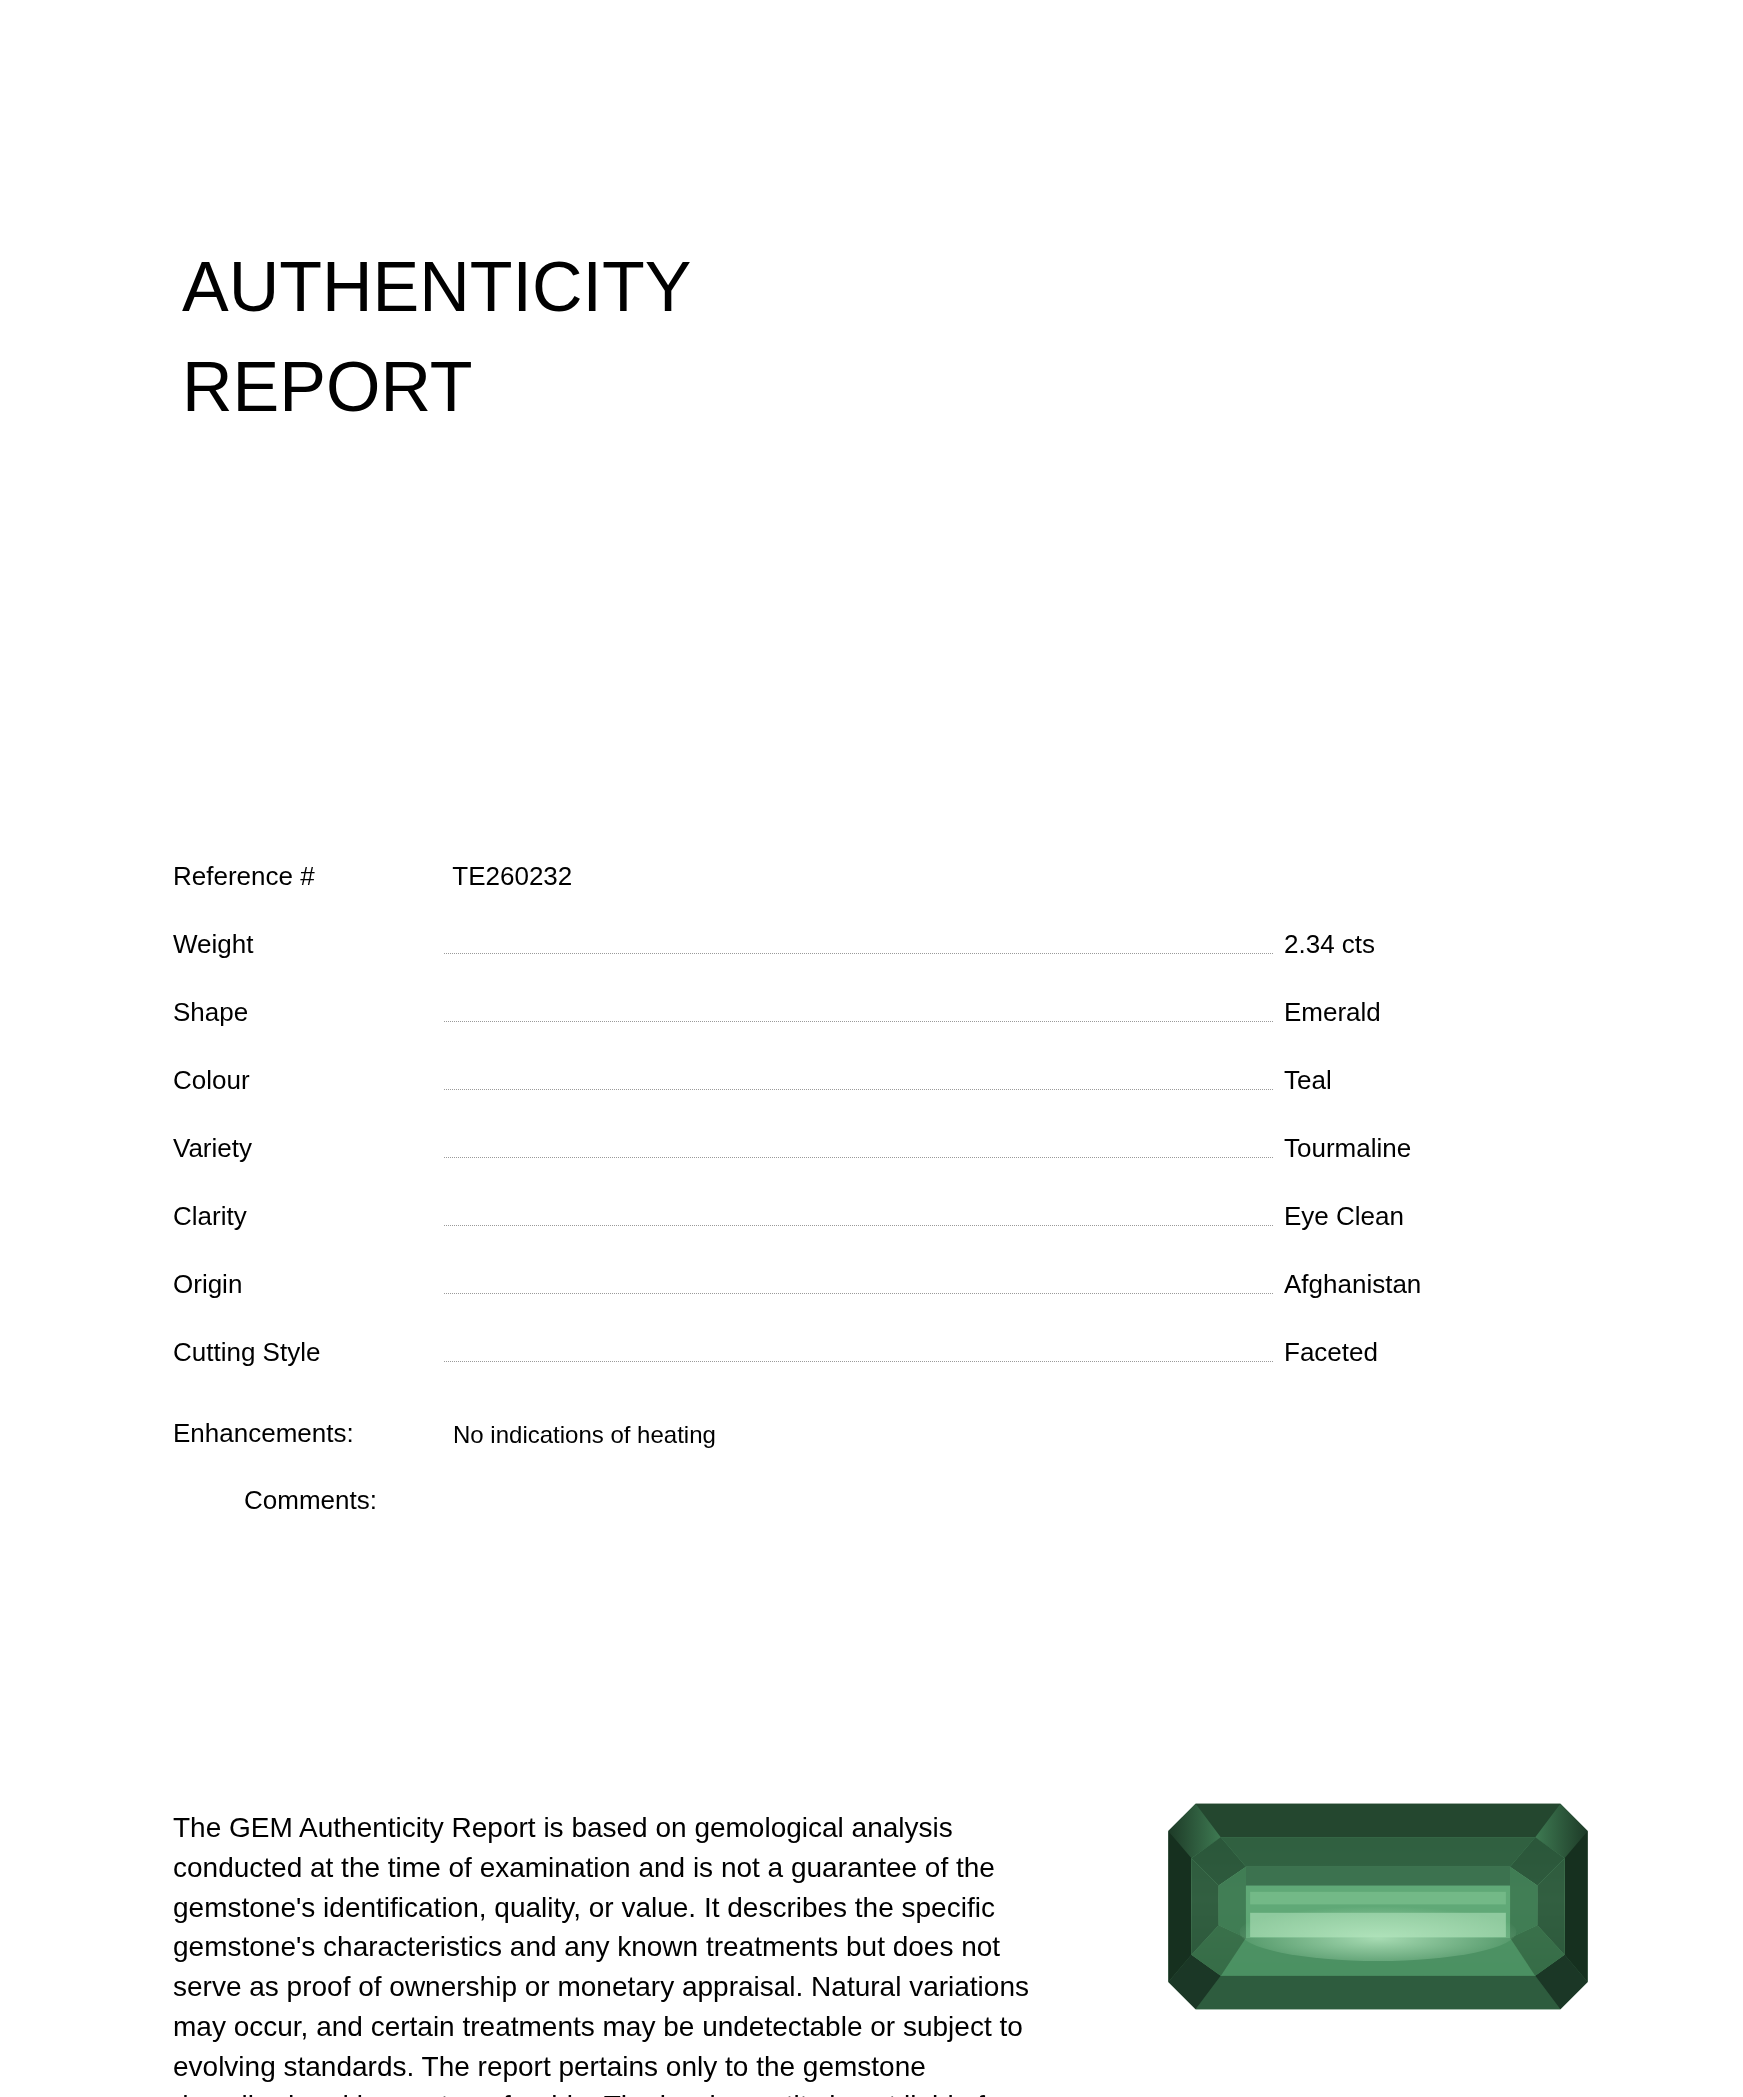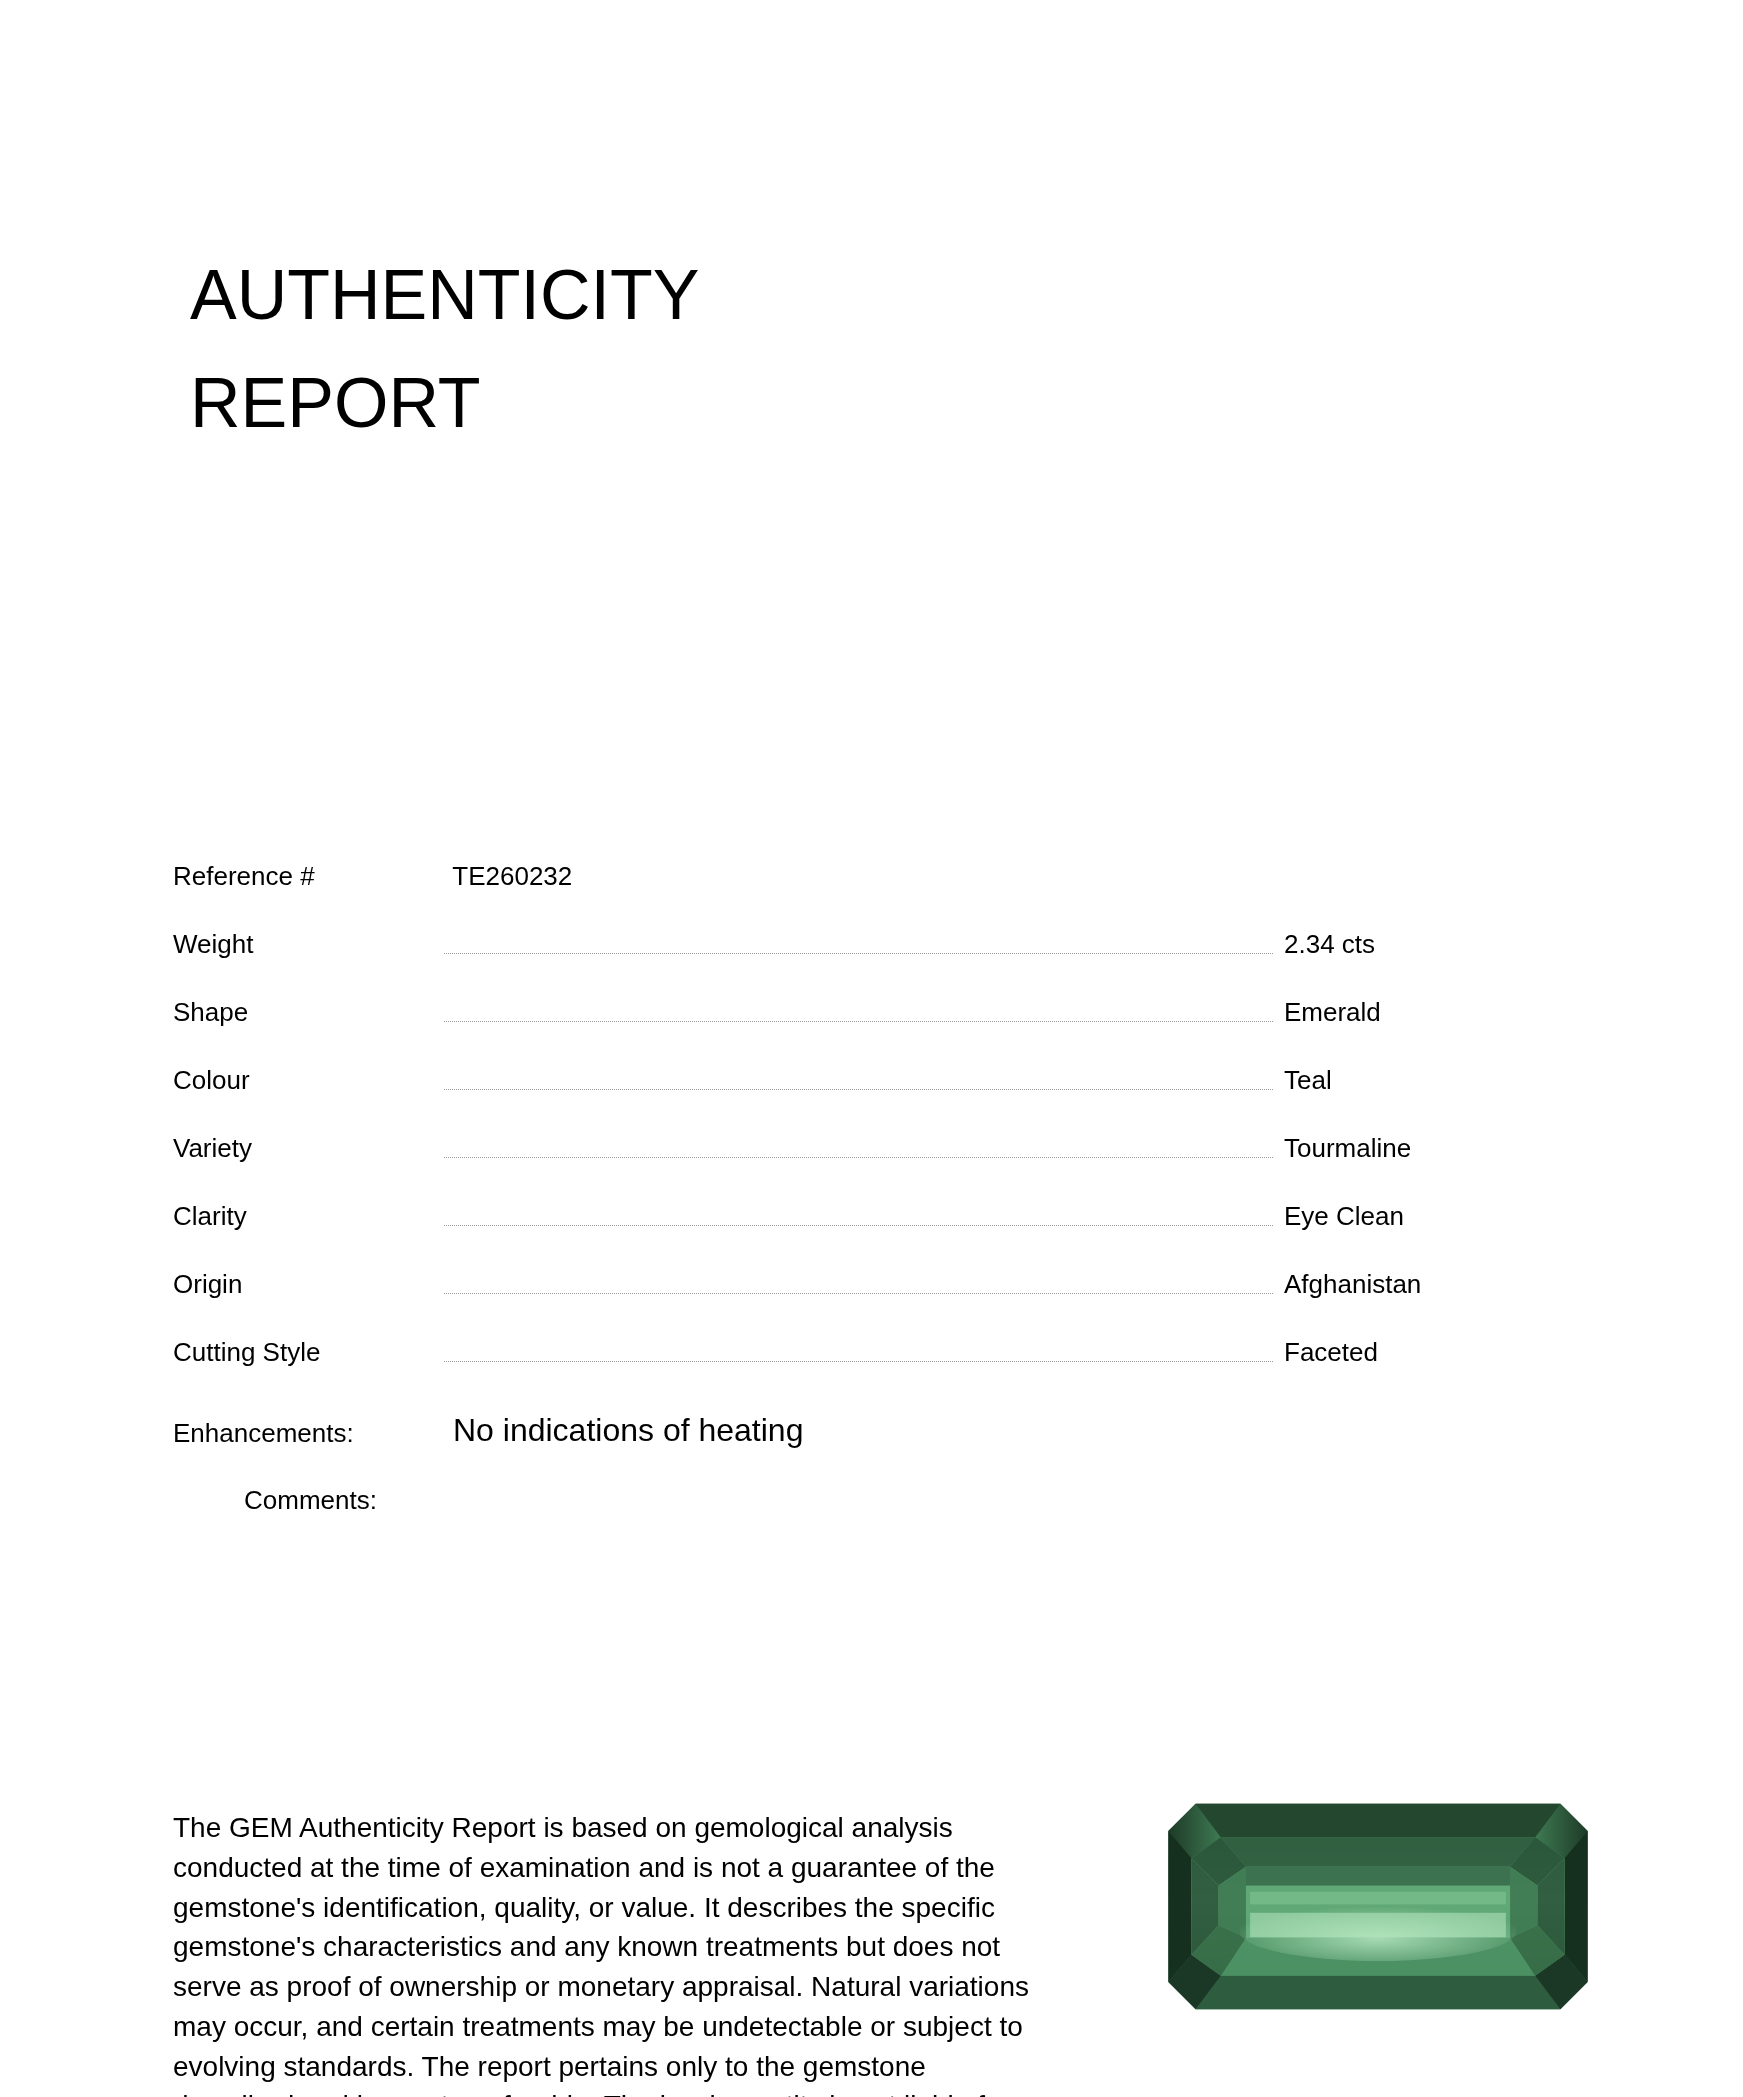--- a/index.html
+++ b/index.html
@@ -31,21 +31,21 @@
     font-size: 91px;
     font-weight: bold;
     line-height: 1.0;
     letter-spacing: -0.8px;
     margin: 0;
   }
   .title-sub {
     font-size: 70px;
     font-weight: normal;
     line-height: 1.15;
-    margin: 16px;
+    margin: 8px;
     padding-top: 11.7px;
     letter-spacing: 0px;
   }
 
   
   .details {
     position: absolute;
     left: 173px;
     top: 824px;
     width: 1405px;
@@ -85,21 +85,21 @@
   .row-enh {
     height: 71px;
     margin-top: 10px;
   }
   .row-enh .label-enh {
     font-size: 26px;
     width: 260px;
     flex: 0 0 auto;
   }
   .row-enh .value-enh {
-    font-size: 32px;
+    font-size: 24px;
     margin-left: 20px;
   }
 
   .row-comments {
     height: 67px;
   }
   .row-comments .label-comments {
     font-size: 26px;
     margin-left: 71px;
   }

